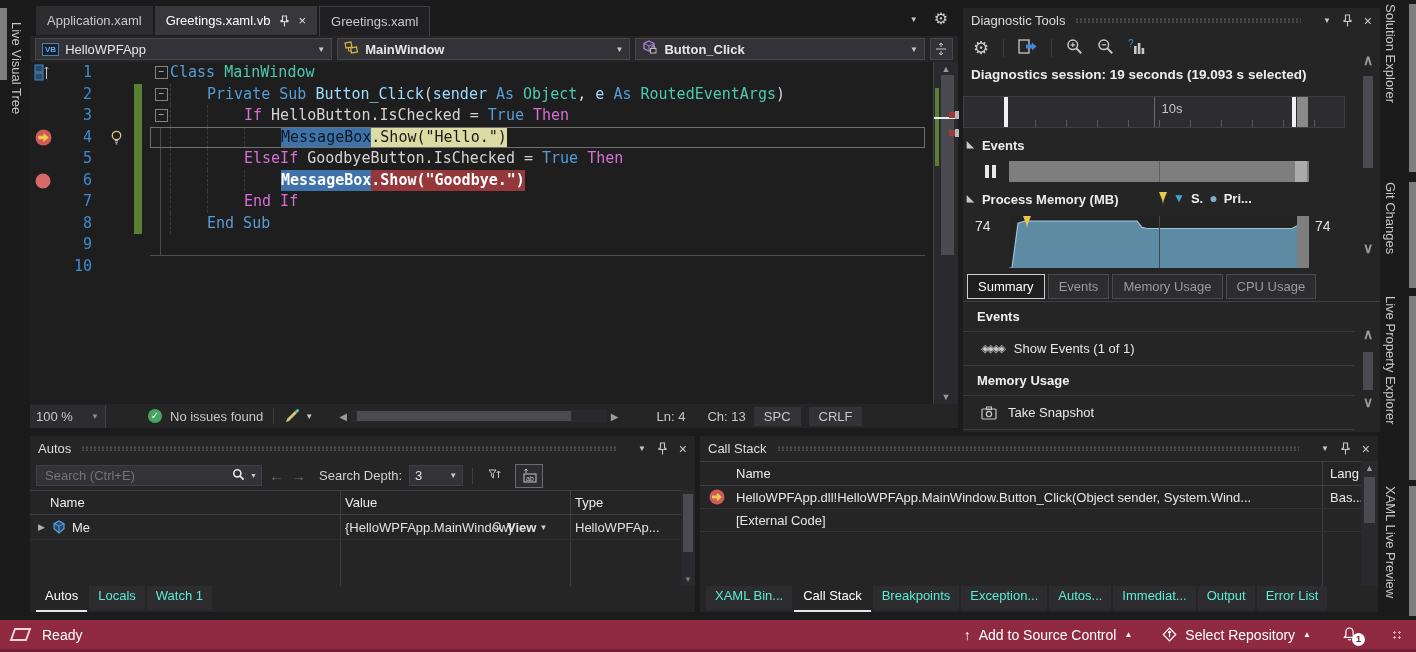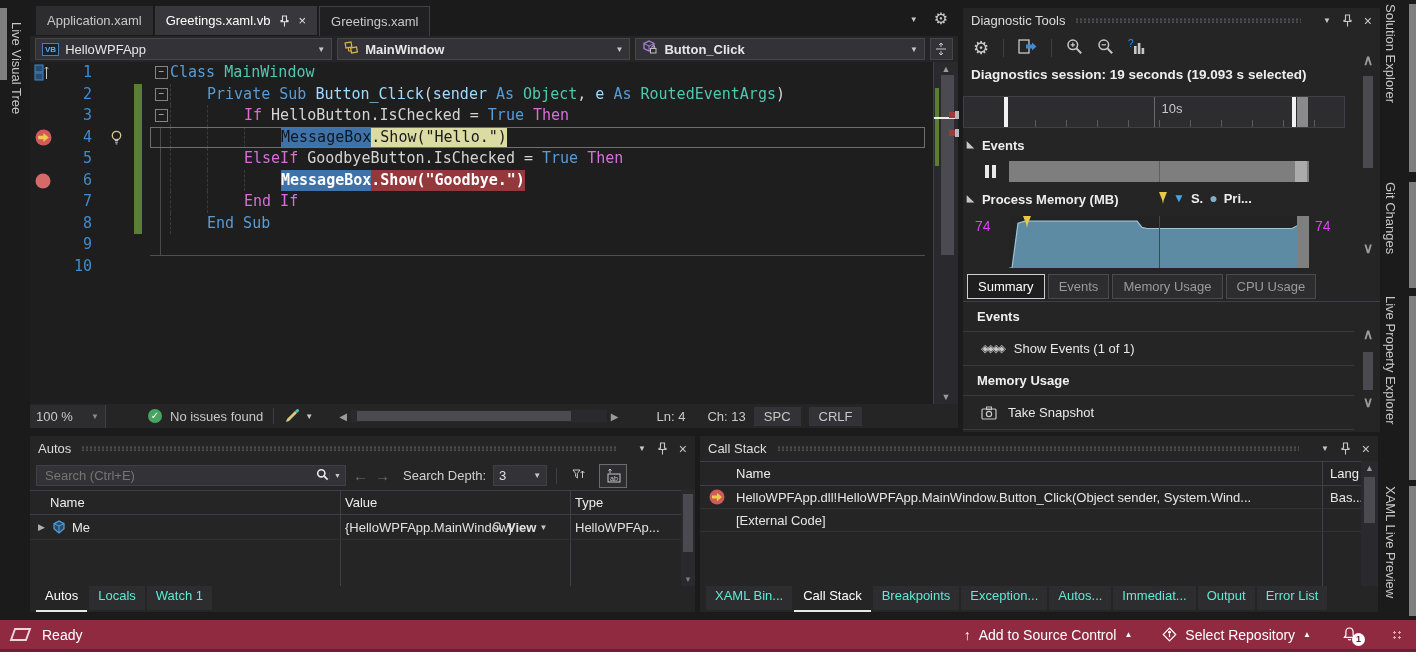--- a/index.html
+++ b/index.html
@@ -84,21 +84,21 @@
   .ptitle{height:25px;display:flex;align-items:center;padding:0 8px;color:#DCDCDC;}
   .ptitle .grip{flex:1;height:5px;margin:0 10px;background-image:radial-gradient(circle,#4E4E52 1px,transparent 1.3px);background-size:4px 3px;}
   .ptitle .ticon{margin-left:12px;color:#C8C8C8;display:inline-flex;align-items:center;}
   .btabs{position:absolute;left:6px;bottom:2px;height:24px;display:flex;gap:2px;}
   .btab{height:20px;padding:2px 9px;background:#2D2D30;color:#5eead4;}
   .btab.active{background:#252526;color:#FFF;border-bottom:2px solid #E8E8E8;}
 
   
   #autos{left:30px;top:436px;width:665px;height:176px;}
   .atoolbar{height:29px;display:flex;align-items:center;padding:0 6px;gap:7px;}
-  .searchbox{width:310px;height:21px;background:#333337;border:1px solid #3F3F46;display:flex;align-items:center;padding-left:6px;box-sizing:border-box;}
+  .searchbox{width:226px;height:21px;background:#333337;border:1px solid #3F3F46;display:flex;align-items:center;padding-left:6px;box-sizing:border-box;}
   .searchbox input{flex:1;background:transparent;border:none;outline:none;color:#9A9A9A;font-family:"Liberation Sans",sans-serif;font-size:13px;}
   .sdd{width:15px;text-align:center;border-left:1px solid #3F3F46;color:#C8C8C8;font-size:7px;}
   .navarr{color:#6E6E6E;font-size:15px;}
   .depthdd{width:42px;height:19px;background:#333337;border:1px solid #3F3F46;display:flex;align-items:center;justify-content:space-between;padding:0 5px;color:#E0E0E0;}
   .tbicon{width:26px;height:22px;display:flex;align-items:center;justify-content:center;}
   .tbicon.boxed{border:1px solid #6A6A70;background:#2D2D30;}
   .agrid{position:absolute;left:0;right:14px;top:54px;bottom:26px;border-top:1px solid #3F3F46;}
   .agrid .vsep{position:absolute;top:0;bottom:0;width:1px;background:#3F3F46;}
   .ahead{height:23px;line-height:23px;color:#EDEDED;border-bottom:1px solid #3F3F46;position:relative;}
   .acol-name{position:absolute;left:20px;} .acol-value{position:absolute;left:315px;} .acol-type{position:absolute;left:545px;}
@@ -142,21 +142,21 @@
   .tri{font-size:9px;color:#C8C8C8;transform:rotate(90deg);}
   .evbar{position:absolute;left:46px;top:153px;width:300px;height:21px;background:#7E7E7E;}
   .evbar .mid{position:absolute;left:50%;top:0;bottom:0;width:1px;background:#5F5F5F;}
   .evbar .endseg{position:absolute;right:2px;top:0;bottom:0;width:12px;background:#ABABAB;}
   .pauseicon{position:absolute;left:20px;top:155px;}
   .legend{position:absolute;left:196px;top:182px;display:flex;align-items:center;gap:6px;font-weight:bold;color:#EDEDED;}
   .leg-tri{color:#4BA3DD;font-size:12px;} .leg-dot{color:#7FAECB;font-size:14px;}
   .memchart{position:absolute;left:46px;top:208px;width:300px;height:52px;background:#232324;}
   .memchart .mid{position:absolute;left:50%;top:0;bottom:0;width:1px;background:#3A4A55;}
   .memchart .curbar{position:absolute;right:0;top:0;bottom:0;width:12px;background:#7F7F7F;}
-  .memlab{position:absolute;color:#d946ef;font-size:14px;}
+  .memlab{position:absolute;color:#e5e5e5;font-size:14px;}
   .dtabs{position:absolute;left:4px;top:266px;display:flex;gap:3px;}
   .dtab{padding:4px 10px;border:1px solid #4A4A4F;background:#2D2D30;color:#9A9A9A;}
   .dtab.active{background:#1E1E1E;border-color:#D0D0D0;color:#FFF;}
   .dtabline{position:absolute;left:0;right:0;top:293px;height:1px;background:#3F3F46;}
   .dsummary{position:absolute;left:0;right:26px;top:294px;bottom:0;}
   .shead{height:29px;line-height:29px;padding-left:14px;font-weight:bold;color:#F0F0F0;border-bottom:1px solid #3A3A3E;}
   .sitem{height:33px;display:flex;align-items:center;padding-left:18px;gap:11px;color:#E8E8E8;border-bottom:1px solid #3A3A3E;}
   .evglyph{letter-spacing:-3px;color:#C8C8C8;font-size:11px;}
   .dscroll{position:absolute;right:2px;top:36px;width:20px;bottom:0;}
   .dscroll .chev{position:absolute;left:0;right:0;text-align:center;color:#9A9A9A;font-weight:bold;font-size:14px;}

